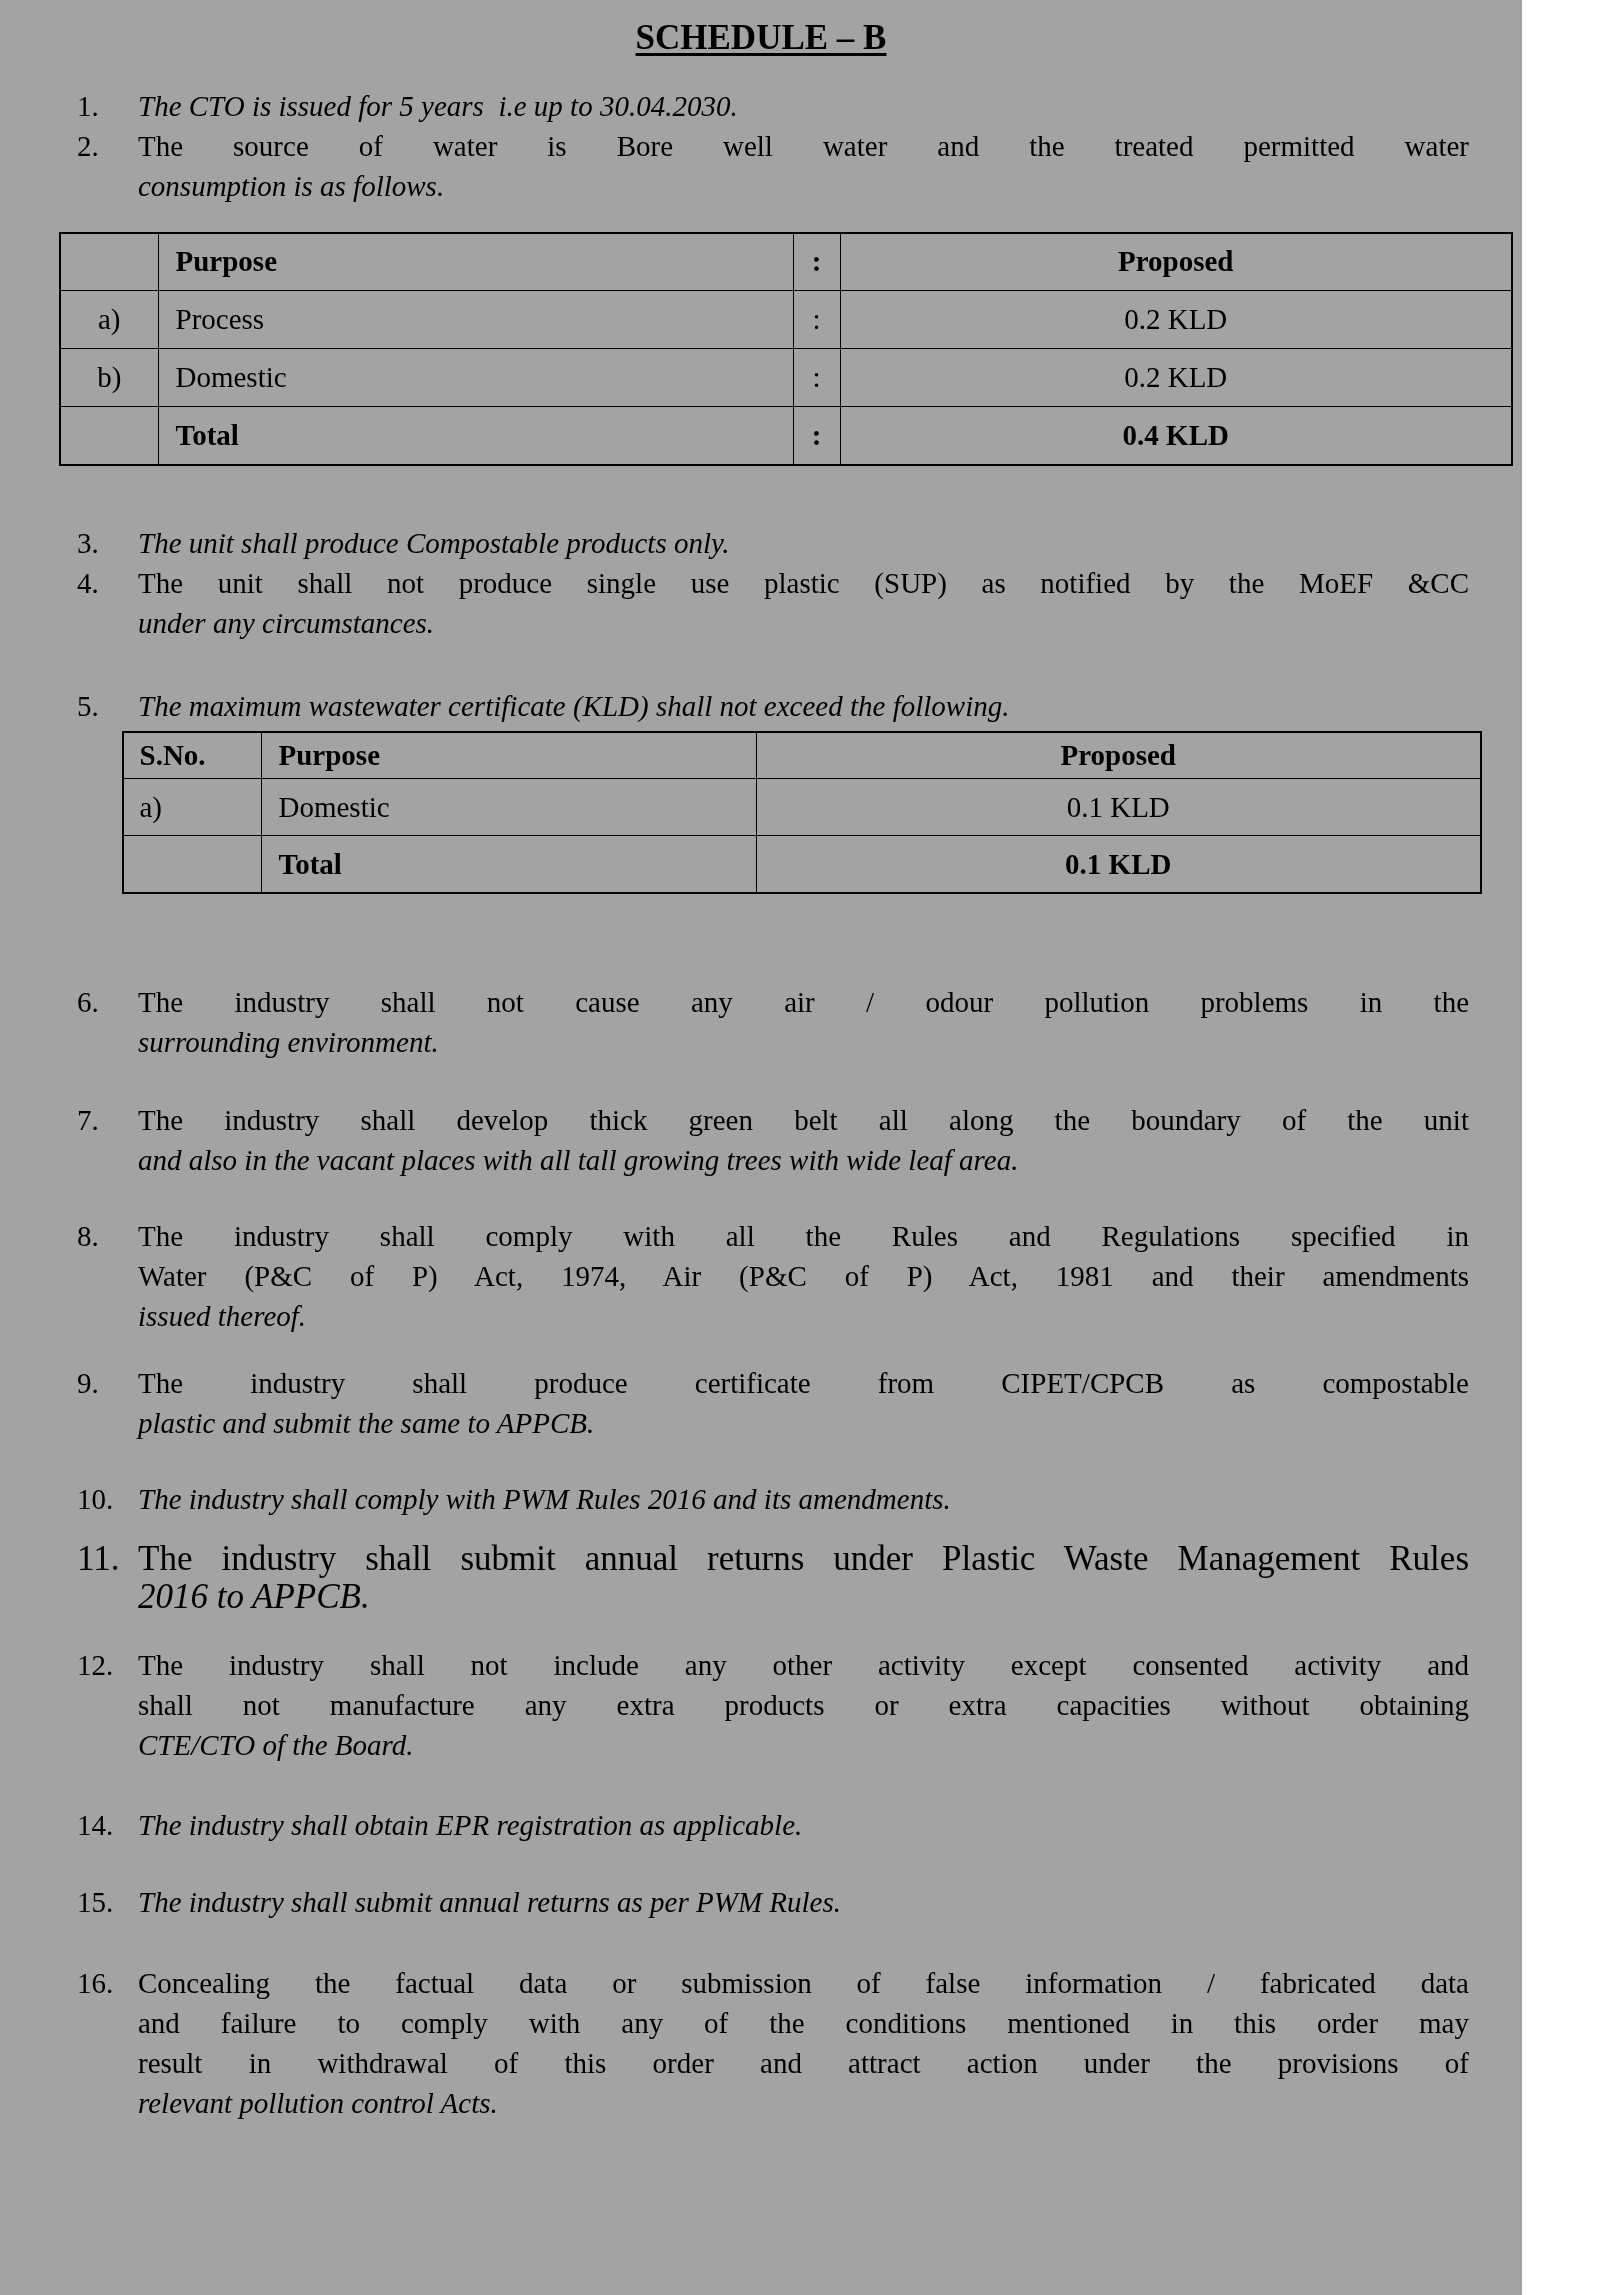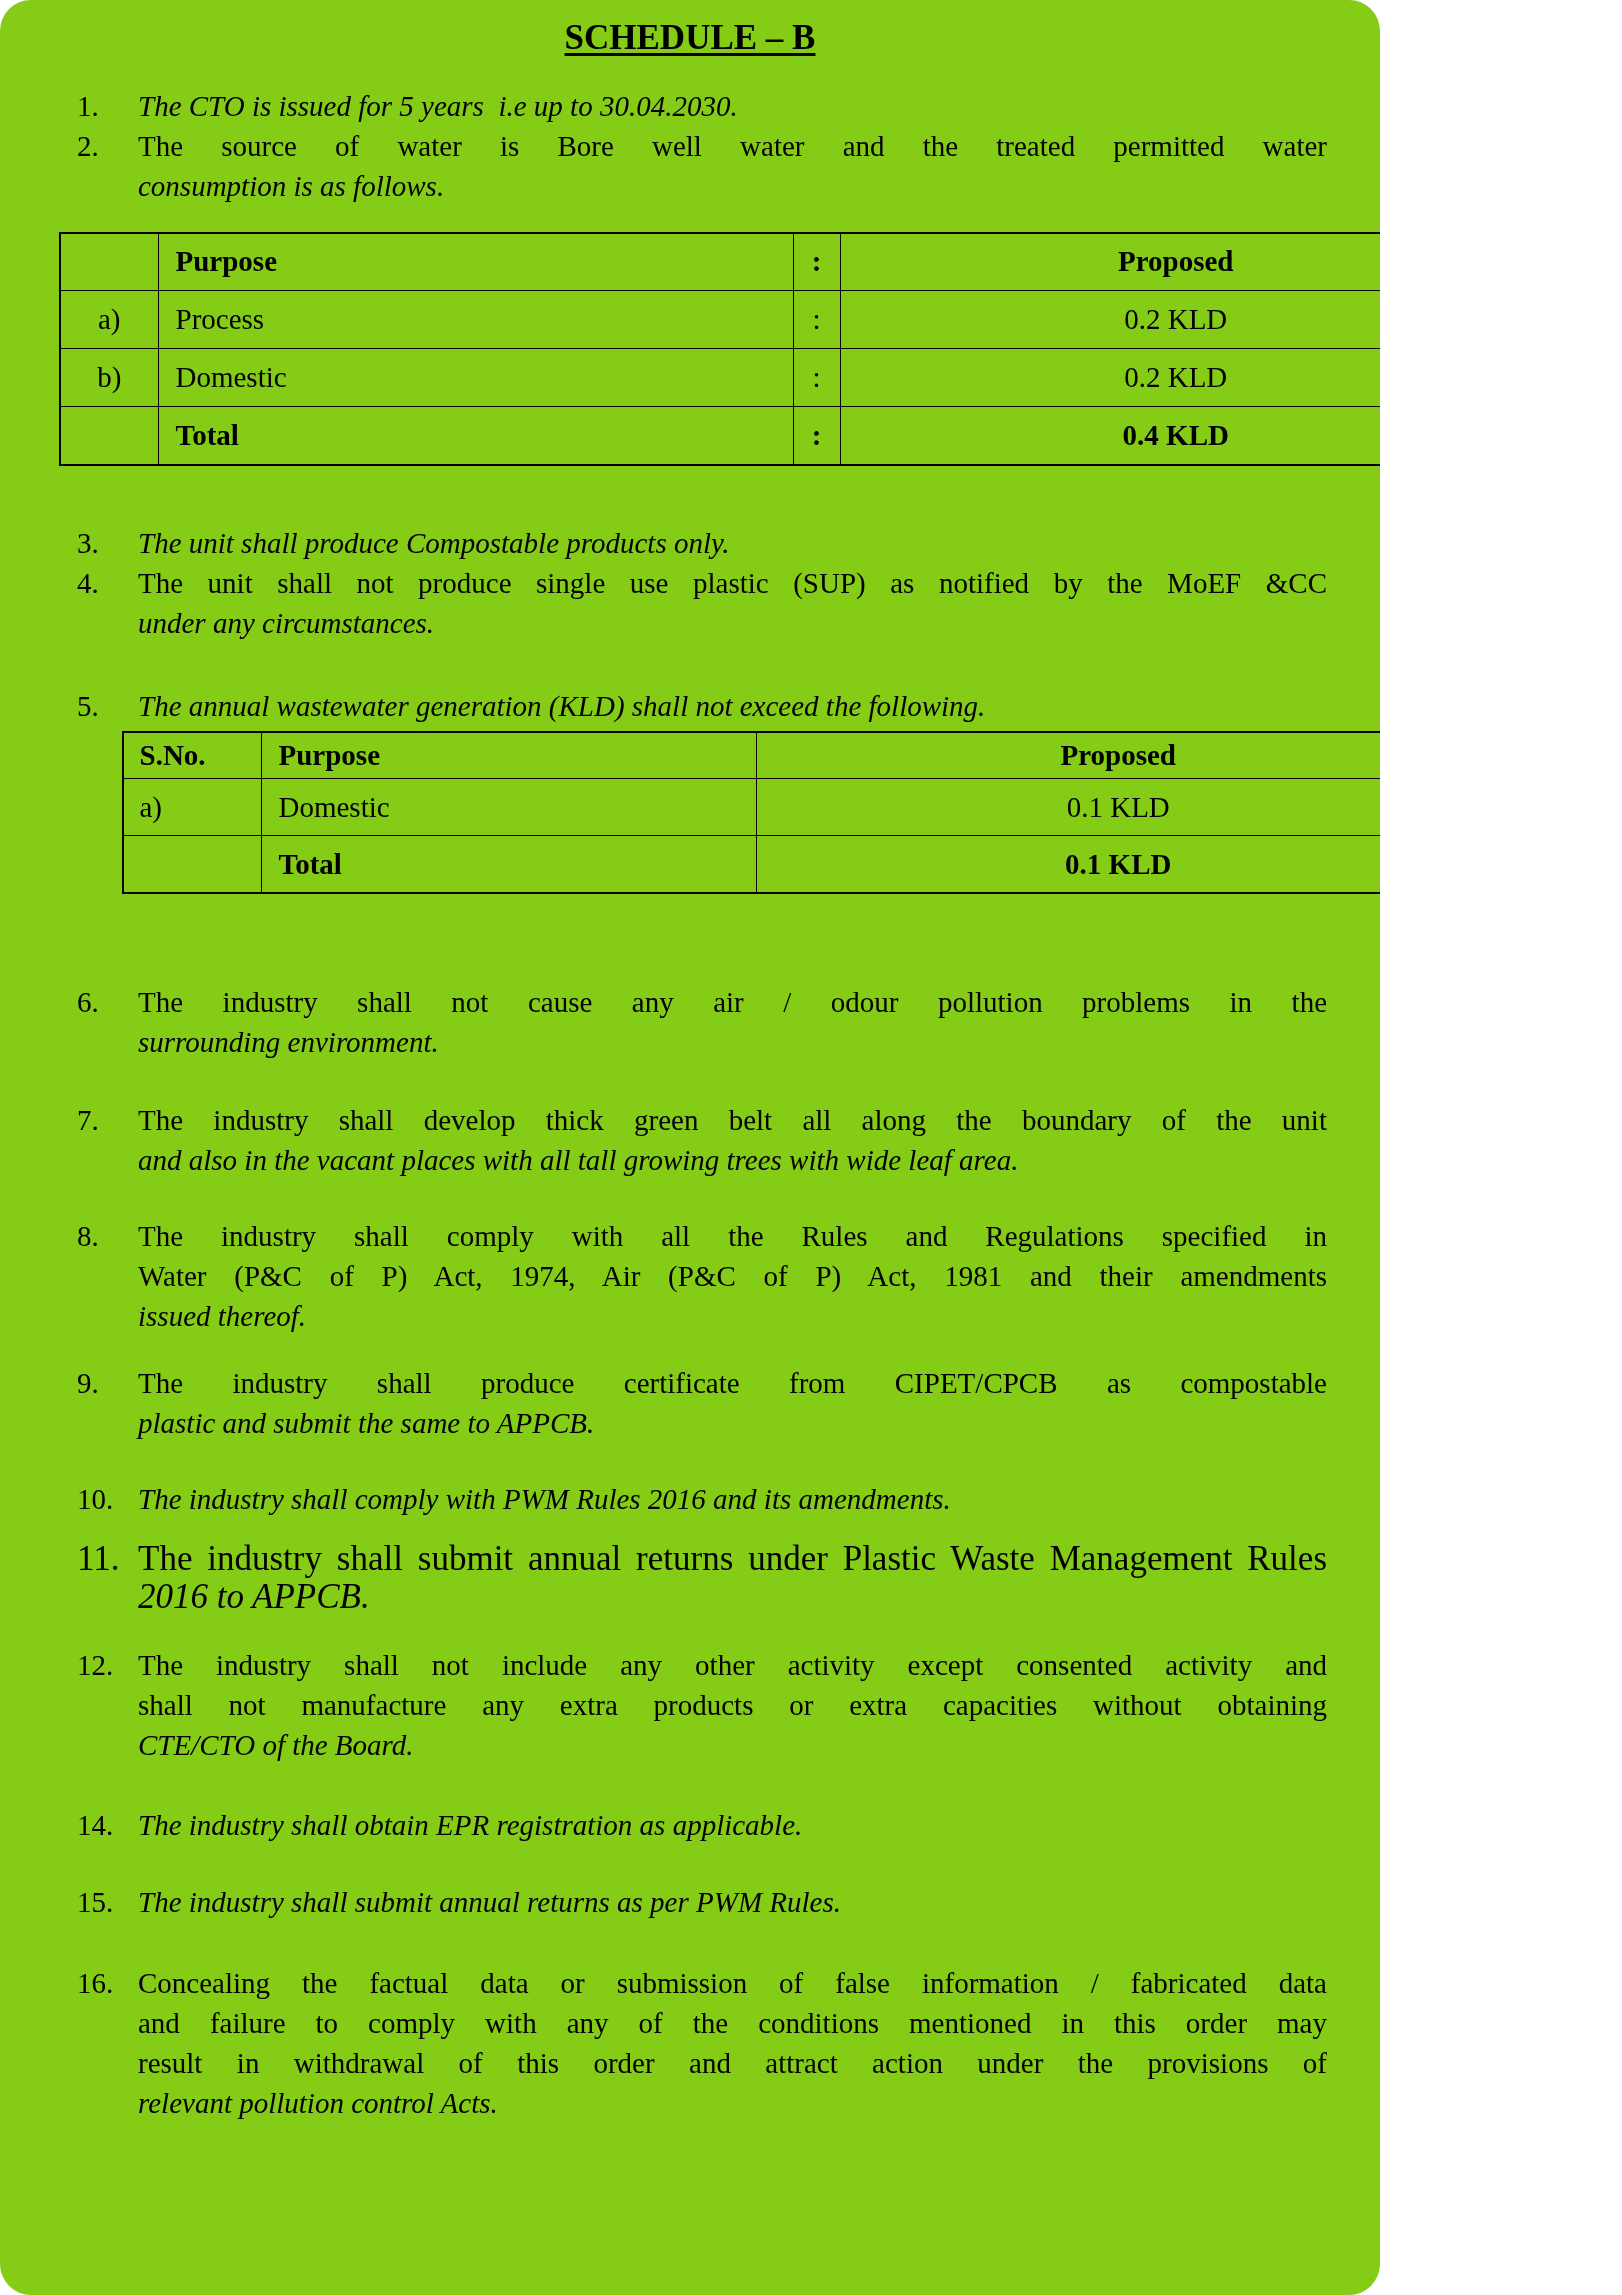--- a/index.html
+++ b/index.html
@@ -1,26 +1,25 @@
 <!DOCTYPE html>
 <html style="font-size:13.8px"><head>
 <meta charset="utf-8">
 <style>
   * { box-sizing: border-box; }
   html, body { margin: 0; padding: 0; background: #ffffff; }
   .page {
     position: relative;
-    width: 1380px;
+    width: 1522px;
     height: 2295px;
-    background: #84cc16;
+    background: #a3a3a3;
     color: #000000;
     font-family: "Liberation Serif", "DejaVu Serif", serif;
     font-size: 29px;
     overflow: hidden;
-    border-radius: 31px;
   }
   .title {
     margin-top: 17px;
     text-align: center;
     font-size: 35px;
     font-weight: 700;
     line-height: 41px;
   }
   .title .u {
     text-decoration: underline;
@@ -131,21 +130,21 @@
     <span class="num">4.</span>
     <div class="body">
       <div class="line">The unit shall not produce single use plastic (SUP) as notified by the MoEF &amp;CC</div>
       <div class="line last">under any circumstances.</div>
     </div>
   </div>
 
   <div class="item" style="margin-top:43px">
     <span class="num">5.</span>
     <div class="body">
-      <div class="line last">The annual wastewater generation (KLD) shall not exceed the following.</div>
+      <div class="line last">The maximum wastewater certificate (KLD) shall not exceed the following.</div>
     </div>
   </div>
 
   <table class="tbl t2">
     <tbody>
         <tr class="hdr">
       <td class="c-sno">S.No.</td>
       <td class="c-purpose">Purpose</td>
       <td class="c-prop">Proposed</td>
     </tr>

